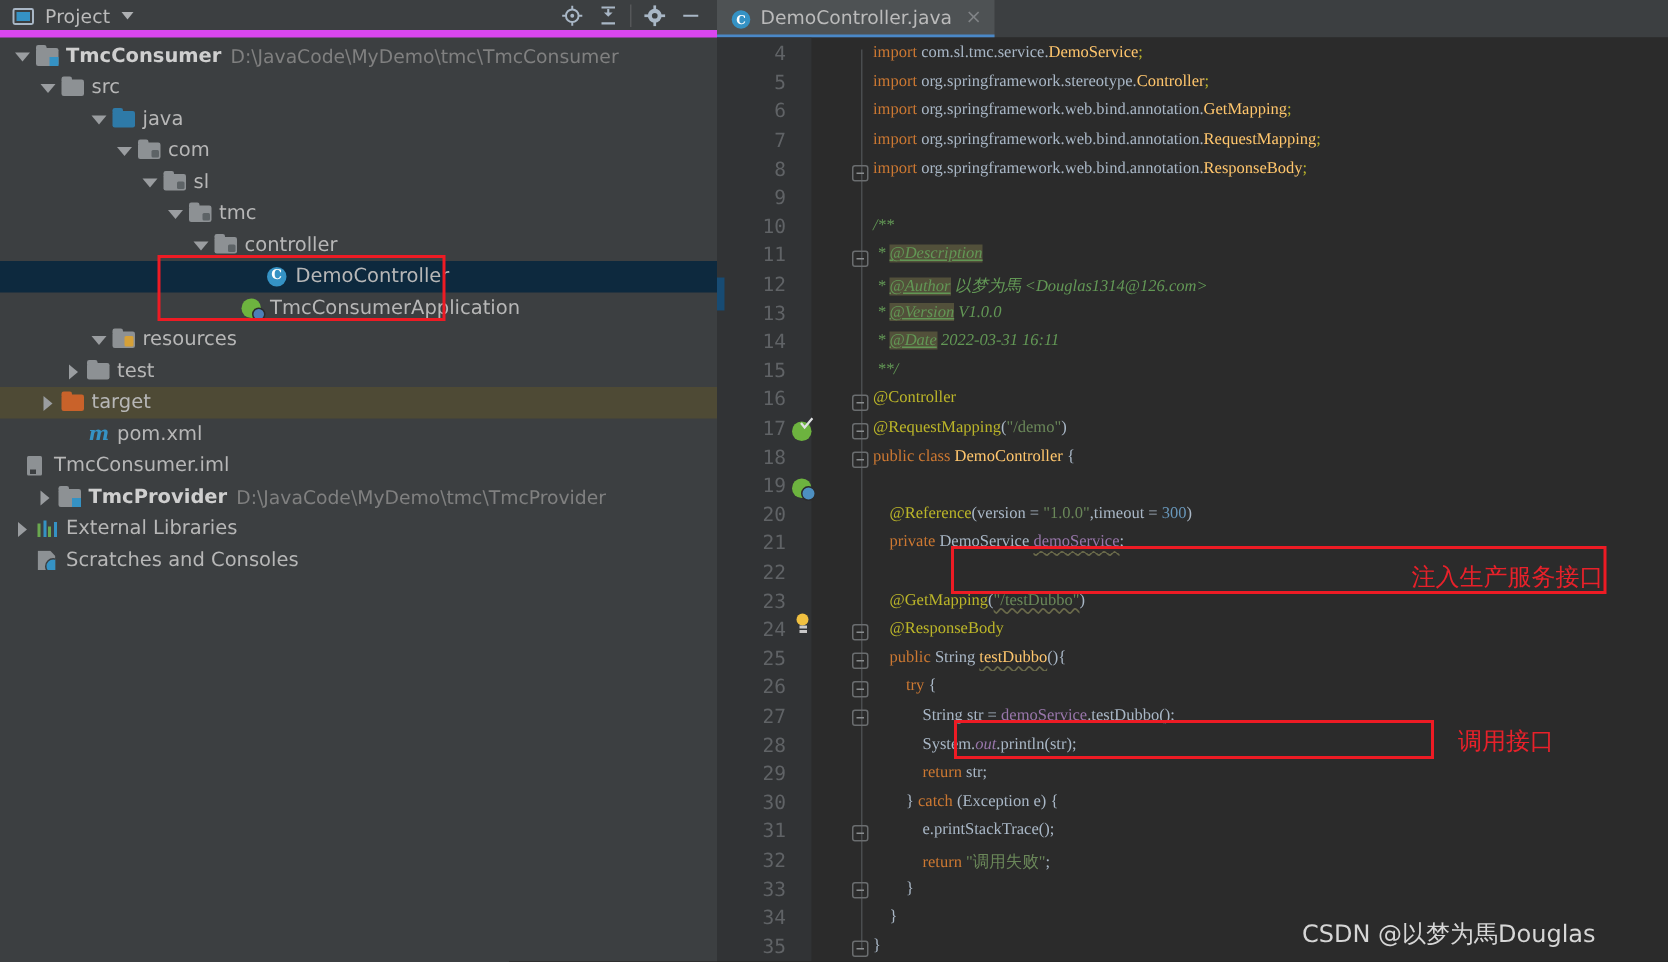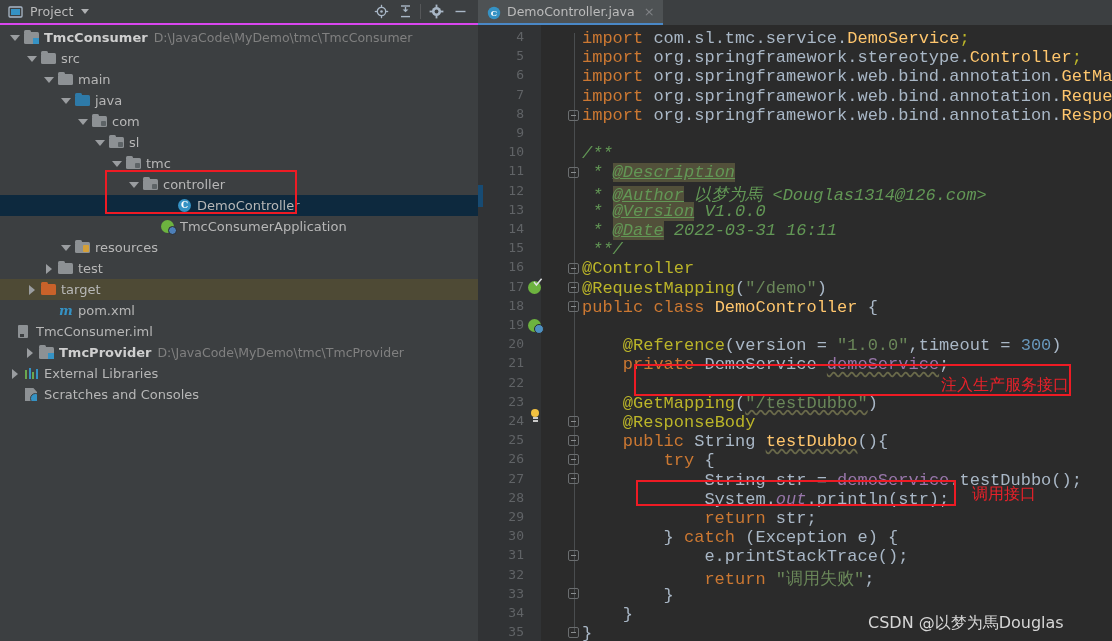--- a/index.html
+++ b/index.html
@@ -15,21 +15,21 @@
   #sidebar {
     width: 478px; height: 641px;
     background: #3c3f41;
     position: relative;
     flex: 0 0 478px;
   }
   #tool-header {
     height: 25px; background: #3c3f41;
     display: flex; align-items: center;
     padding: 0 6px 0 8px;
-    border-bottom: 2px solid #d946ef;
+    border-bottom: 5px solid #d946ef;
   }
   .th-icon { width: 15px; height: 15px; display: inline-block; position: relative; flex: 0 0 auto; }
   #project-label {
     color: #bbbbbb; font-size: 12.5px; margin-left: 7px; letter-spacing: .1px;
   }
   .caret-down {
     width: 0; height: 0; margin-left: 8px;
     border-left: 4.5px solid transparent; border-right: 4.5px solid transparent;
     border-top: 5px solid #aeb0b2;
   }
@@ -122,21 +122,21 @@
   #gutter-bg { position: absolute; left: 0; top: 0; width: 63px; height: 616px; background: #313335; }
   #vcs-strip { position: absolute; left: 0; top: 160px; width: 5px; height: 22px; background: #174b73; }
   #fold-line { position: absolute; left: 96px; top: 8px; width: 1px; height: 600px; background: #4a4d4f; }
   .lnum {
     position: absolute; width: 46px; text-align: right; left: 0;
     color: #606366; font-size: 13px;
     font-family: "DejaVu Sans Mono", monospace;
   }
   .code {
     position: absolute; left: 104px;
-    font-family: Liberation Mono, monospace; font-size: 17px;
+    font-family: Liberation Serif, serif; font-size: 11px;
     color: #a9b7c6; white-space: pre;
   }
   .k    { color: #cc7832; }           
   .an   { color: #bbb529; }           
   .st   { color: #6a8759; }           
   .cm   { color: #629755; font-style: italic; }  
   .tag  { color: #629755; font-style: italic; text-decoration: underline; background: #52503a; }
   .num  { color: #6897bb; }
   .fld  { color: #9876aa; }           
   .sf   { color: #9876aa; font-style: italic; } 
@@ -231,27 +231,20 @@
           </span>
           <span class="lbl bold">TmcConsumer</span>
           <span class="path">D:\JavaCode\MyDemo\tmc\TmcConsumer</span>
         </div>
         <div class="row" style="padding-left: 25px;">
           <span class="twisty open"></span>
           <span class="ficon">
             <span class="folder f-gray"></span>
           </span>
           <span class="lbl">src</span>
-        </div>
-        <div class="row" style="padding-left: 42px;">
-          <span class="twisty open"></span>
-          <span class="ficon">
-            <span class="folder f-gray"></span>
-          </span>
-          <span class="lbl">main</span>
         </div>
         <div class="row" style="padding-left: 59px;">
           <span class="twisty open"></span>
           <span class="ficon">
             <span class="folder f-blue"></span>
           </span>
           <span class="lbl">java</span>
         </div>
         <div class="row" style="padding-left: 76px;">
           <span class="twisty open"></span>

